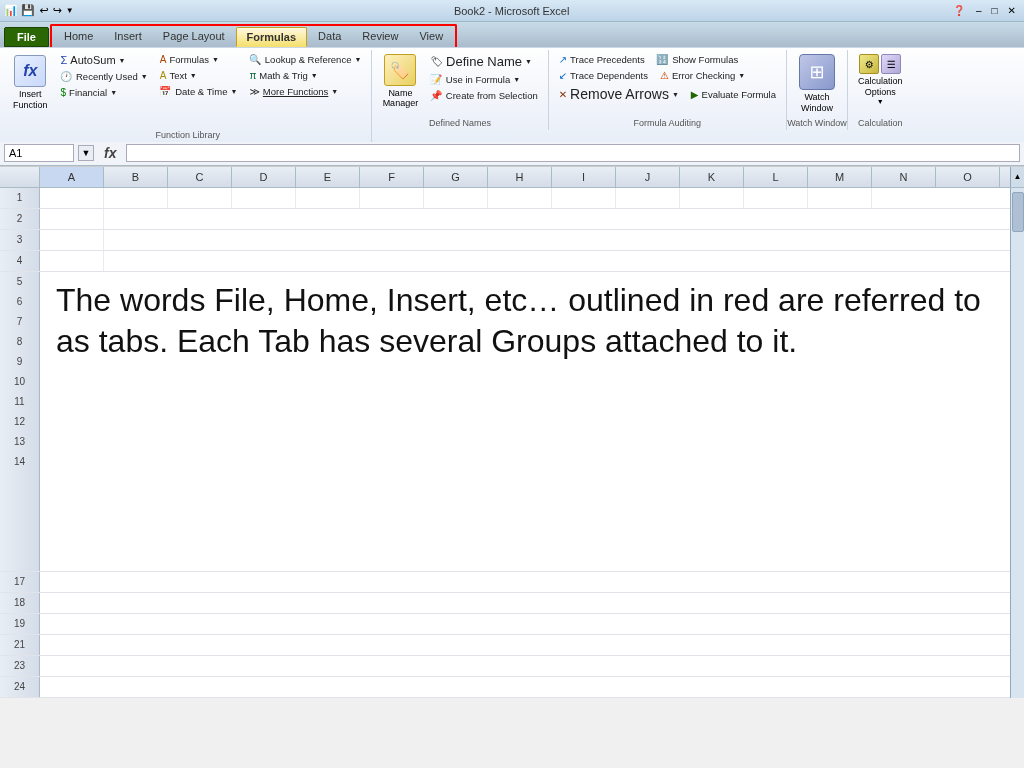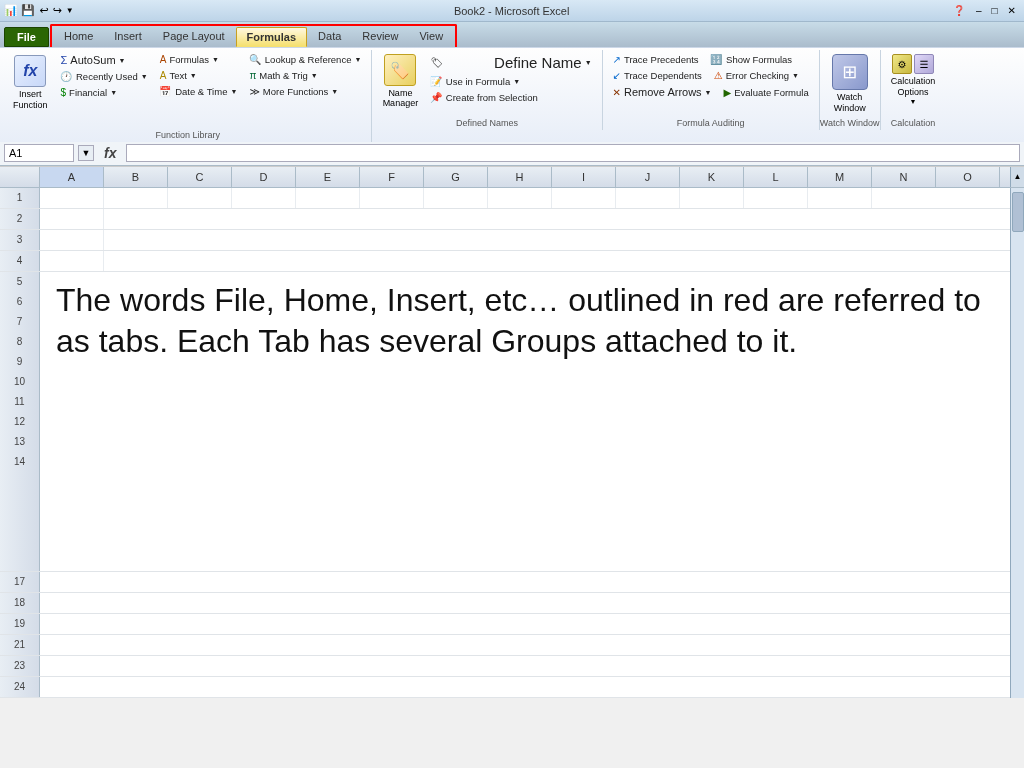--- a/index.html
+++ b/index.html
@@ -230,40 +230,40 @@
           <span style="font-size:9.5px;">Lookup &amp; Reference</span>
           <span class="dropdown-arrow">▼</span>
         </div>
         <div class="ribbon-btn-small">
           <span style="font-size:10px; color:#006633;">π</span>
           <span style="font-size:9.5px;">Math &amp; Trig</span>
           <span class="dropdown-arrow">▼</span>
         </div>
         <div class="ribbon-btn-small">
           <span style="font-size:10px;">≫</span>
-          <span style="font-size:9.5px;">More Functions</span>
+          <span style="font-size:9.5px;text-decoration:underline;">More Functions</span>
           <span class="dropdown-arrow">▼</span>
         </div>
       </div>
     </div>
     <span class="ribbon-group-label">Function Library</span>
   </div>
 
   <div class="ribbon-group" style="position:relative; min-height:80px; border-right:1px solid #c8d4e0; padding:2px 6px 14px 6px;">
     <div style="display:flex; gap:4px; align-items:flex-start;">
 
       <div style="display:flex; flex-direction:column; align-items:center; cursor:pointer; padding:2px 4px; min-width:44px;">
         <div style="width:32px;height:32px;background:linear-gradient(135deg,#fff0c0,#e8d060);border:1px solid #c0a020;border-radius:3px;display:flex;align-items:center;justify-content:center;font-size:16px;margin-bottom:2px;">🏷️</div>
         <span style="font-size:9px;text-align:center;">Name<br>Manager</span>
       </div>
 
       <div style="display:flex; flex-direction:column; gap:1px;">
         <div class="ribbon-btn-small">
           <span style="font-size:10px;">🏷</span>
-          <span style="font-size:15px;margin-left:48px;">Define Name</span>
+          <span style="font-size:13px;">Define Name</span>
           <span class="dropdown-arrow">▼</span>
         </div>
         <div class="ribbon-btn-small">
           <span style="font-size:10px;">📝</span>
           <span style="font-size:9.5px;">Use in Formula</span>
           <span class="dropdown-arrow">▼</span>
         </div>
         <div class="ribbon-btn-small">
           <span style="font-size:10px;">📌</span>
           <span style="font-size:9.5px;">Create from Selection</span>
@@ -292,21 +292,21 @@
         </div>
         <div class="ribbon-btn-small">
           <span style="font-size:10px; color:#cc4400;">⚠</span>
           <span style="font-size:9.5px;">Error Checking</span>
           <span class="dropdown-arrow">▼</span>
         </div>
       </div>
       <div style="display:flex; gap:4px;">
         <div class="ribbon-btn-small">
           <span style="font-size:10px; color:#883300;">✕</span>
-          <span style="font-size:11px;">Remove Arrows</span>
+          <span style="font-size:14px;">Remove Arrows</span>
           <span class="dropdown-arrow">▼</span>
         </div>
         <div class="ribbon-btn-small">
           <span style="font-size:10px; color:#226600;">▶</span>
           <span style="font-size:9.5px;">Evaluate Formula</span>
         </div>
       </div>
     </div>
     <span class="ribbon-group-label" style="font-size:9px; color:#555; position:absolute; bottom:2px; left:0; right:0; text-align:center;">Formula Auditing</span>
   </div>

